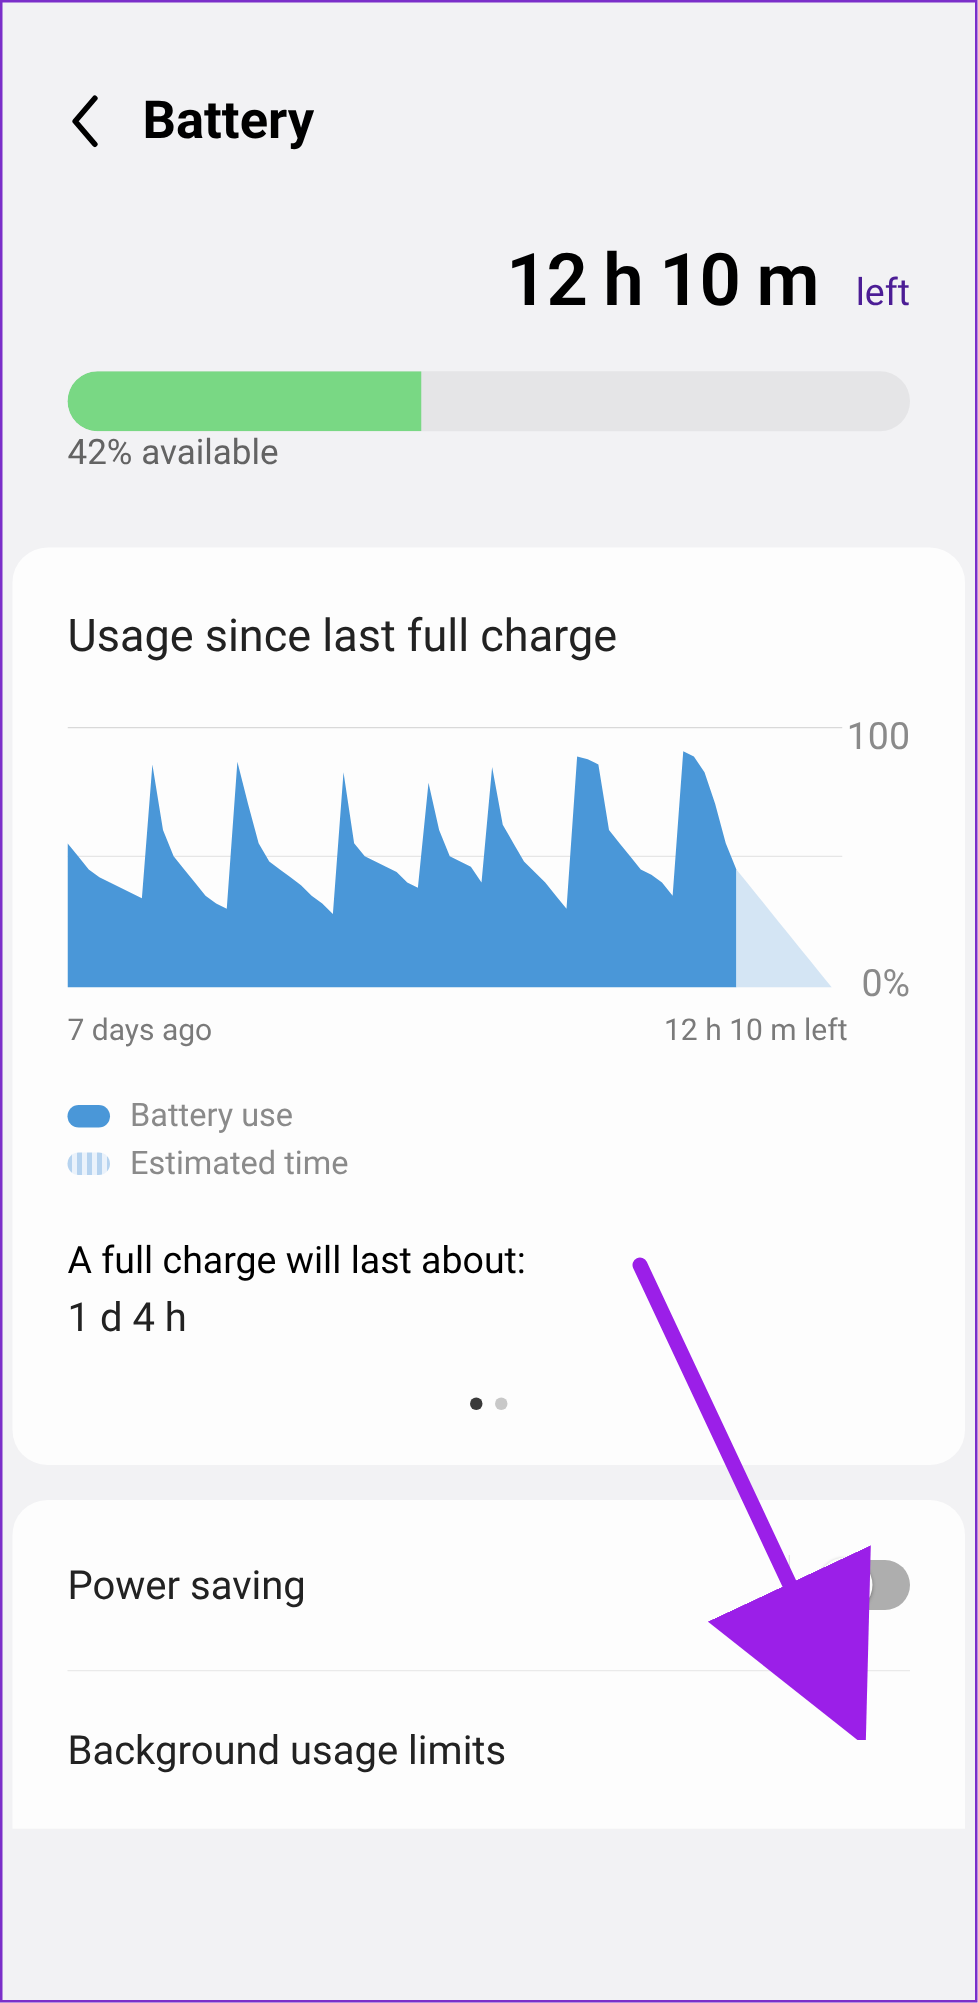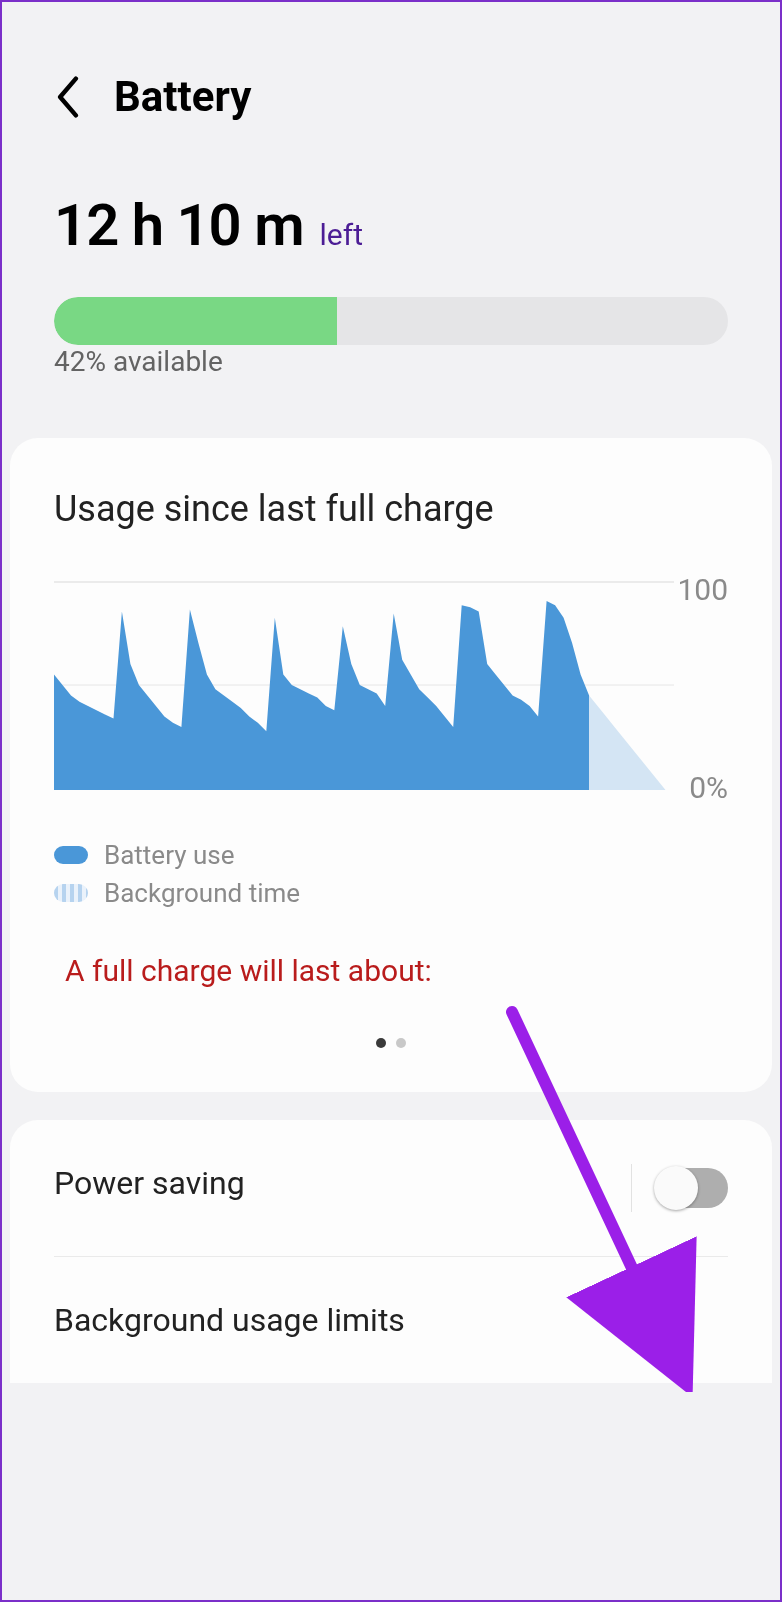--- a/index.html
+++ b/index.html
@@ -13,21 +13,21 @@
   }
   .header {
     padding: 70px 50px 40px 50px;
     display: flex;
     align-items: center;
     gap: 30px;
   }
   .back-icon svg { width: 32px; height: 42px; display:block; }
   .header-title { font-size: 42px; font-weight: 700; color:#000; }
   .summary { padding: 30px 52px 60px 52px; }
-  .time-line { display: flex; align-items: baseline; gap: 16px; }
+  .time-line { display: flex; align-items: baseline; gap: 30px; justify-content: flex-end; }
   .time-main { font-size: 58px; font-weight: 600; letter-spacing: -1px; color:#000;}
   .time-suffix { font-size: 30px; color: #4c1d95; font-weight: 400; }
   .progress-track {
     margin-top: 38px;
     height: 48px;
     background: #e5e5e7;
     border-radius: 24px;
     overflow: hidden;
   }
   .progress-fill {
@@ -47,33 +47,33 @@
   .chart-svg { width: 620px; height: 210px; display:block; }
   .ylab { position:absolute; right:0; font-size:30px; color:#8a8a8a; }
   .ylab.top { top:-8px; }
   .ylab.bot { top: 190px; }
   .xaxis { display:flex; justify-content:space-between; font-size:24px; color:#7a7a7a; margin-top:8px; padding-right:50px;}
   .legend { margin-top: 40px; }
   .legend-item { display:flex; align-items:center; gap:16px; font-size:26px; color:#8a8a8a; margin-bottom:8px;text-align:right;}
   .legend-swatch { width:34px; height:18px; border-radius:9px; }
   .sw-solid { background:#4a97d8; }
   .sw-striped { background: repeating-linear-gradient(90deg,#b6d3ef 0 4px,#eaf2fb 4px 8px); }
-  .fullcharge { margin-top: 40px; font-size: 30px; color:#b91c1c; line-height:1.5;margin-left:11px; }
+  .fullcharge { margin-top: 40px; font-size: 30px; color:#000000; line-height:1.5; }
   .fullcharge-val { font-size: 32px; color:#222; margin-top:4px;}
   .dots { text-align:center; margin-top: 40px; }
   .dot { display:inline-block; width:10px; height:10px; border-radius:50%; margin:0 5px; background:#c8c8c8;}
   .dot.active { background:#3a3a3a; }
   .list-card {
     background:#fdfdfd;
     border-radius: 28px 28px 0 0;
     margin: 0 8px;
     padding: 0;
   }
   .list-row {
-    display:flex; justify-content:space-between;
+    display:flex; align-items:center; justify-content:space-between;
     padding: 44px 44px;
     font-size: 32px;
     color:#222;
   }
   .divider { height:1px; background:#eaeaea; margin:0 44px;}
   .switch-sep { width:1px; height:48px; background:#e2e2e2; margin-right:24px;}
   .switch {
     width:72px; height:40px; border-radius:20px; background:#aeaeae;
     position:relative;
   }
@@ -116,33 +116,38 @@
     <span class="ylab top">100</span>
     <span class="ylab bot">0%</span>
     <svg class="chart-svg" id="chartsvg" viewBox="0 0 620 210" preserveAspectRatio="none">
       <line x1="0" y1="2" x2="620" y2="2" stroke="#d9d9d9" stroke-width="1"></line>
       <line x1="0" y1="105" x2="620" y2="105" stroke="#e6e6e6" stroke-width="1"></line>
 
     <path d="M 0 210 L 0.0 94.5 L 8.5 105.0 L 17.0 115.5 L 25.5 121.8 L 34.0 126.0 L 42.5 130.2 L 51.0 134.4 L 59.5 138.6 L 67.9 31.5 L 76.4 84.0 L 84.9 105.0 L 93.4 115.5 L 101.9 126.0 L 110.4 136.5 L 118.9 142.8 L 127.4 147.0 L 135.9 29.4 L 144.4 63.0 L 152.9 94.5 L 161.4 109.2 L 169.9 115.5 L 178.4 121.8 L 186.8 128.1 L 195.3 136.5 L 203.8 142.8 L 212.3 151.2 L 220.8 37.8 L 229.3 94.5 L 237.8 105.0 L 246.3 109.2 L 254.8 113.4 L 263.3 117.6 L 271.8 126.0 L 280.3 130.2 L 288.8 46.2 L 297.3 84.0 L 305.8 105.0 L 314.2 109.2 L 322.7 113.4 L 331.2 126.0 L 339.7 33.6 L 348.2 79.8 L 356.7 94.5 L 365.2 109.2 L 373.7 117.6 L 382.2 126.0 L 390.7 136.5 L 399.2 147.0 L 407.7 25.2 L 416.2 27.3 L 424.7 31.5 L 433.2 84.0 L 441.6 94.5 L 450.1 105.0 L 458.6 115.5 L 467.1 119.7 L 475.6 126.0 L 484.1 136.5 L 492.6 21.0 L 501.1 25.2 L 509.6 37.8 L 518.1 63.0 L 526.6 94.5 L 535.1 115.5 L 535.1 210 Z" fill="#4a97d8"></path>
         <path d="M 535.068493150685 210 L 535.068493150685 115.5 L 535.1 115.5 L 543.6 126.0 L 552.1 136.5 L 560.5 147.0 L 569.0 157.5 L 577.5 168.0 L 586.0 178.5 L 594.5 189.0 L 603.0 199.5 L 611.5 210.0 L 611.5 210 Z" fill="#cfe2f3" fill-opacity="0.9"></path>
       </svg>
   </div>
+  <div class="xaxis">
+    <span>7 days ago</span>
+    <span>12 h 10 m left</span>
+  </div>
 
   <div class="legend">
     <div class="legend-item">
       <div class="legend-swatch sw-solid"></div>
       <span>Battery use</span>
     </div>
     <div class="legend-item">
       <div class="legend-swatch sw-striped"></div>
-      <span>Background time</span>
+      <span>Estimated time</span>
     </div>
   </div>
 
   <div class="fullcharge">A full charge will last about:</div>
+  <div class="fullcharge-val">1 d 4 h</div>
 
   <div class="dots" id="dots"><span class="dot active"></span><span class="dot"></span></div>
 </div>
 
 <div class="list-card">
   <div class="list-row">
     <span>Power saving</span>
     <div class="rowright">
       <div class="switch-sep"></div>
       <div class="switch">

